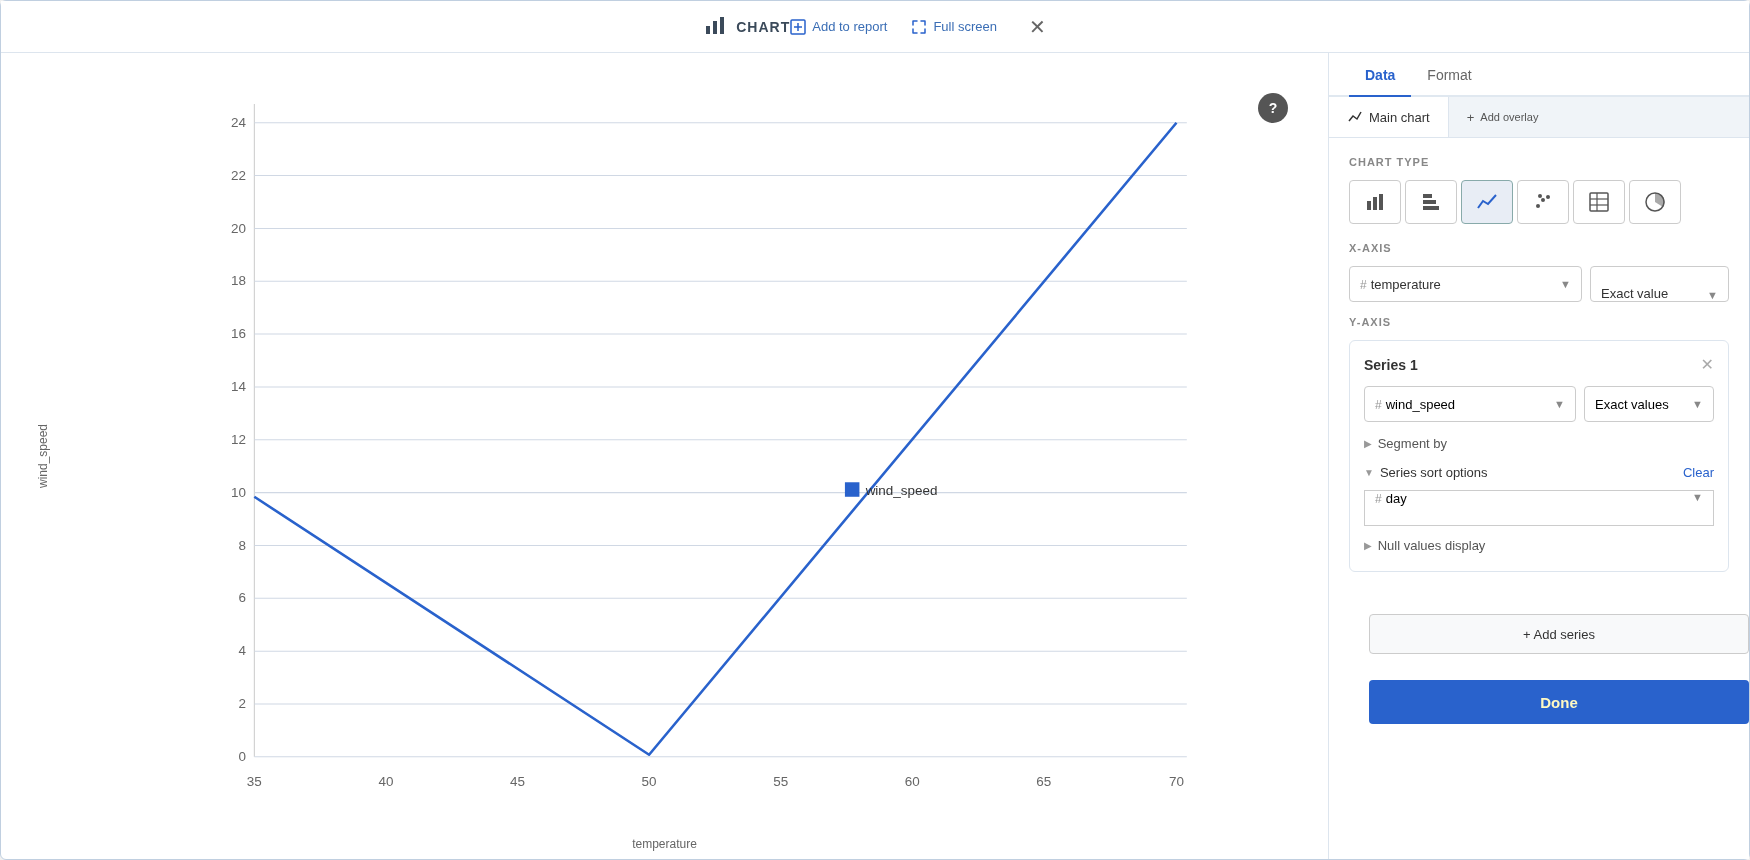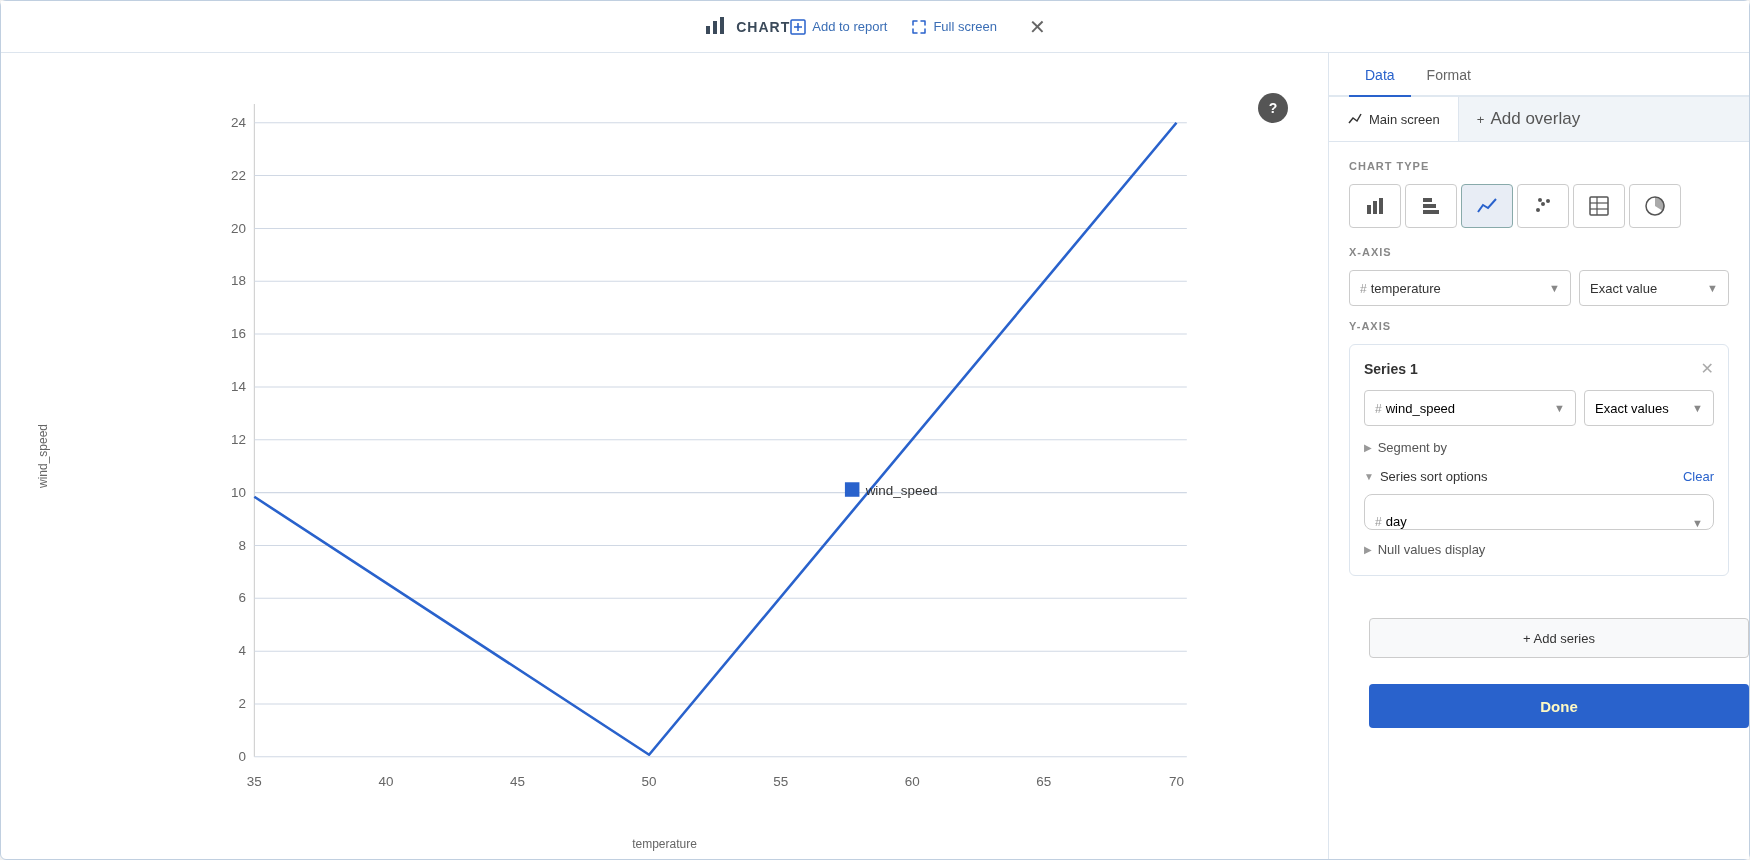--- a/index.html
+++ b/index.html
@@ -12,50 +12,50 @@
     .close-btn { color: #666; font-size: 20px; cursor: pointer; margin-left: 8px; }
     .main-content { display: flex; flex: 1; overflow: hidden; }
     .chart-area { flex: 1; position: relative; padding: 20px 10px 40px 60px; border-right: 1px solid #dde5ee; }
     .y-axis-label { position: absolute; left: 10px; top: 50%; transform: translateY(-50%) rotate(-90deg); font-size: 12px; color: #666; white-space: nowrap; }
     .x-axis-label { position: absolute; bottom: 8px; left: 50%; transform: translateX(-50%); font-size: 12px; color: #666; }
     .help-badge { position: absolute; right: 16px; top: 16px; width: 30px; height: 30px; background: #555; border-radius: 50%; display: flex; align-items: center; justify-content: center; color: #fff; font-size: 14px; font-weight: bold; cursor: pointer; }
     .panel { width: 420px; background: #fff; display: flex; flex-direction: column; }
     .panel-inner { flex: 1; overflow-y: auto; padding: 0; display: flex; flex-direction: column; }
     .panel-tabs { display: flex; border-bottom: 2px solid #e0e8f0; padding: 0 20px; gap: 0; }
     .panel-tab { padding: 14px 16px 12px; font-size: 14px; color: #666; cursor: pointer; border-bottom: 2px solid transparent; margin-bottom: -2px; }
-    .panel-tab.active { color: #2962cc; border-bottom: 2px solid #2962cc; font-weight: 400; text-align: right; }
+    .panel-tab.active { color: #2962cc; border-bottom: 2px solid #2962cc; font-weight: 700; text-align: right; }
     .chart-tabs { display: flex; background: #f0f4f8; padding: 0 0; border-bottom: 1px solid #dde5ee; }
     .chart-tab { display: flex; align-items: center; gap: 6px; padding: 12px 18px; font-size: 13px; color: #333; cursor: pointer; background: #e4eaf2; border-right: 1px solid #dde5ee; }
     .chart-tab.active { background: #fff; color: #333; font-weight: 500; }
     .chart-tab-add { display: flex; align-items: center; gap: 6px; padding: 12px 18px; font-size: 13px; color: #555; cursor: pointer; }
     .panel-section { padding: 18px 20px 4px; }
     .section-label { font-size: 11px; font-weight: 700; color: #888; letter-spacing: 1px; margin-bottom: 12px; text-transform: uppercase; }
     .chart-type-row { display: flex; gap: 4px; }
     .chart-type-btn { width: 52px; height: 44px; border: 1px solid #ccc; background: #fff; border-radius: 4px; cursor: pointer; display: flex; align-items: center; justify-content: center; font-size: 18px; color: #555; }
     .chart-type-btn.active { background: #e8edf5; border-color: #8aa; }
     .axis-section { padding: 14px 20px 0; }
     .axis-row { display: flex; gap: 8px; align-items: center; }
     .axis-select { flex: 1; height: 36px; border: 1px solid #ccc; border-radius: 4px; background: #fff; font-size: 13px; color: #333; padding: 0 10px; display: flex; align-items: center; justify-content: space-between; cursor: pointer; }
-    .axis-select-sm { width: 150px; height: 36px; border: 1px solid #ccc; border-radius: 4px; background: #fff; font-size: 13px; color: #333; padding: 0 10px; display: flex; align-items: center; justify-content: space-between; cursor: pointer; }
+    .axis-select-sm { width: 139px; height: 36px; border: 1px solid #ccc; border-radius: 4px; background: #fff; font-size: 13px; color: #333; padding: 0 10px; display: flex; align-items: flex-end; justify-content: space-between; cursor: pointer; }
     .hash-icon { color: #999; font-size: 12px; margin-right: 4px; }
     .chevron { color: #888; font-size: 11px; }
     .y-axis-section { padding: 14px 20px 16px; }
     .series-card { border: 1px solid #dde5ee; border-radius: 6px; padding: 14px; background: #fff; }
     .series-header { display: flex; align-items: center; justify-content: space-between; margin-bottom: 12px; }
     .series-title { font-size: 14px; font-weight: 600; color: #333; }
     .series-close { color: #aaa; font-size: 16px; cursor: pointer; }
     .series-row { display: flex; gap: 8px; margin-bottom: 10px; }
     .series-field { flex: 1; height: 36px; border: 1px solid #ccc; border-radius: 4px; background: #fff; font-size: 13px; padding: 0 10px; display: flex; align-items: center; justify-content: space-between; cursor: pointer; gap: 12px; }
     .series-field-sm { width: 130px; height: 36px; border: 1px solid #ccc; border-radius: 4px; background: #fff; font-size: 13px; padding: 0 10px; display: flex; align-items: center; justify-content: space-between; cursor: pointer; }
     .collapsible-row { display: flex; align-items: center; gap: 6px; font-size: 13px; color: #555; padding: 4px 0; cursor: pointer; }
     .collapsible-row.expanded { color: #333; font-weight: 500; }
     .tri-right { font-size: 10px; color: #999; }
     .tri-down { font-size: 10px; color: #999; }
     .sort-clear-btn { font-size: 13px; color: #2962cc; cursor: pointer; }
-    .sort-select { width: 100%; height: 36px; border: 1px solid #ccc; border-radius: 8px; background: #fff; font-size: 13px; padding: 0 10px; display: flex; align-items: flex-end; justify-content: space-between; cursor: pointer; margin-bottom: 8px; }
+    .sort-select { width: 100%; height: 36px; border: 1px solid #ccc; border-radius: 0; background: #fff; font-size: 13px; padding: 0 10px; display: flex; align-items: flex-start; justify-content: space-between; cursor: pointer; margin-bottom: 8px; }
     .add-series-btn { width: 100%; height: 40px; border: 1px solid #ccc; border-radius: 4px; background: #f8f9fa; font-size: 13px; color: #333; cursor: pointer; display: flex; align-items: center; justify-content: center; gap: 6px; margin: 14px 20px 0; width: calc(100% - 40px); align-self: center; }
     .done-btn { margin: 14px 20px 20px; height: 44px; background: #2962cc; border: none; border-radius: 4px; color: #fff; font-size: 15px; font-weight: 600; cursor: pointer; display: flex; align-items: center; justify-content: center; }
     svg text { font-family: -apple-system, BlinkMacSystemFont, 'Segoe UI', sans-serif; }
     .chart-wrapper { position: relative; width: 100%; height: 100%; }
   </style>
 </head>
 <body>
 
 <div class="app-window">
 
@@ -152,25 +152,25 @@
         <div class="panel-tabs">
           <div class="panel-tab active">Data</div>
           <div class="panel-tab">Format</div>
         </div>
 
         <div class="chart-tabs">
           <div class="chart-tab active">
             <svg width="16" height="16" viewBox="0 0 16 16" fill="none">
                 <polyline points="2,12 6,7 10,10 14,3" stroke="#333" stroke-width="1.5" fill="none"></polyline>
               </svg>
-            <span>Main screen</span>
+            <span>Main chart</span>
           </div>
           <div class="chart-tab-add">
             <span>+</span>
-            <span style="color:#555; font-size:17px;">Add overlay</span>
+            <span style="color:#555; font-size:11px;">Add overlay</span>
           </div>
         </div>
 
         <div class="panel-section">
           <div class="section-label">CHART TYPE</div>
           <div class="chart-type-row">
 
             <div class="chart-type-btn">
               <svg width="22" height="22" viewBox="0 0 22 22">
                   <rect x="3" y="10" width="4" height="9" fill="#555"></rect>

